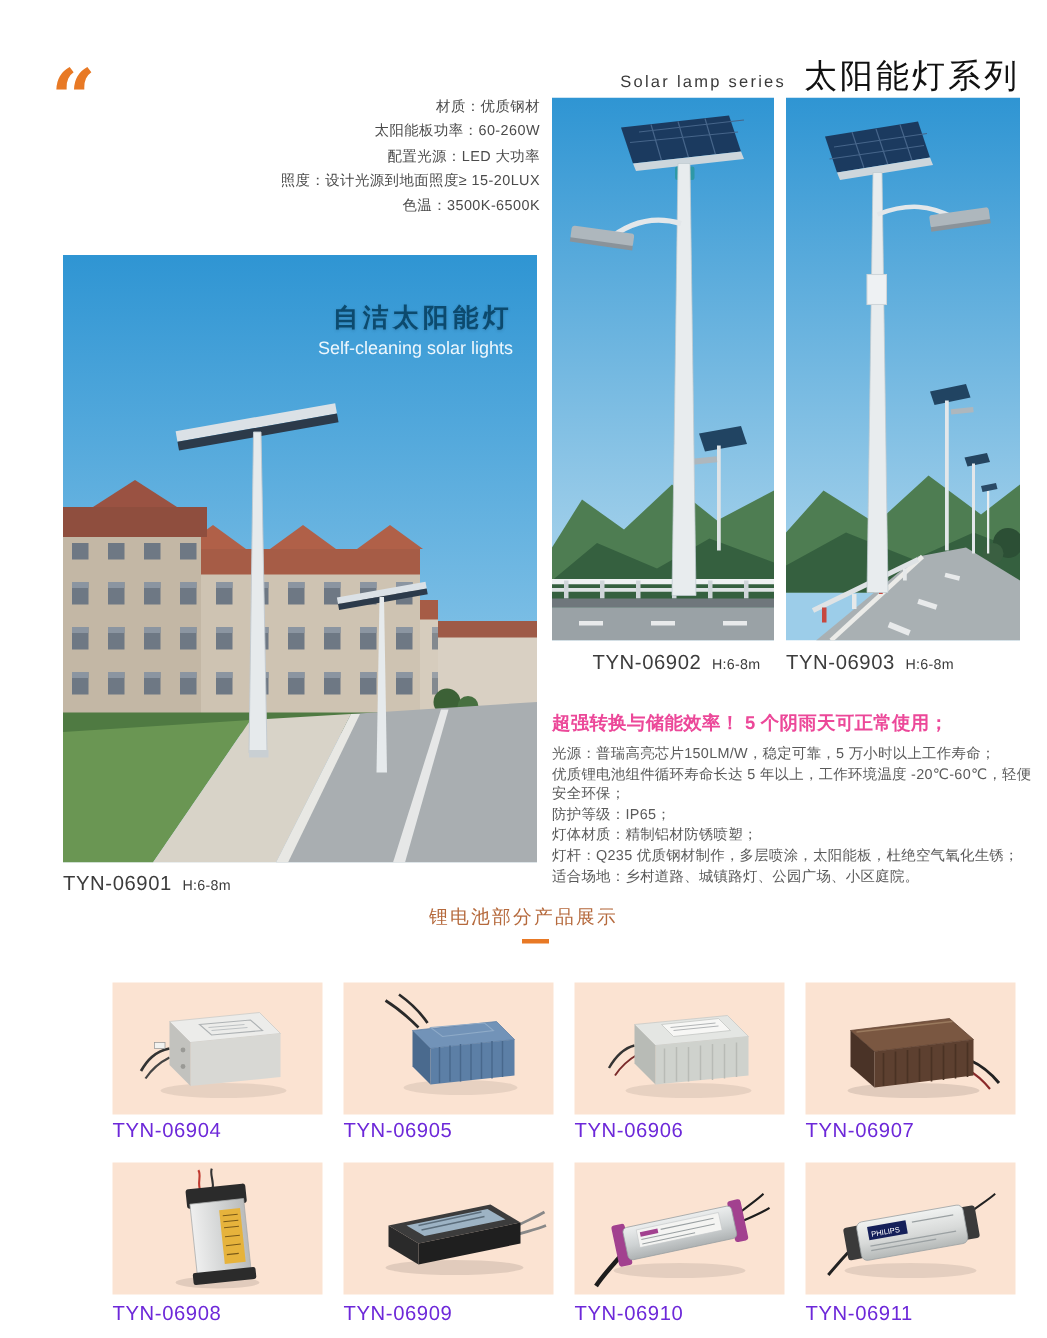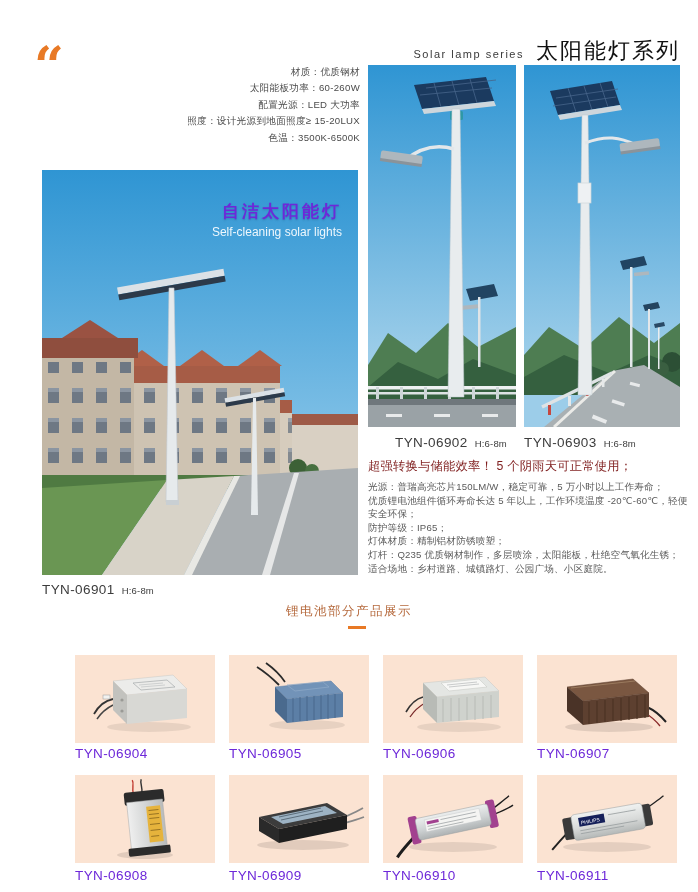--- a/index.html
+++ b/index.html
@@ -16,30 +16,30 @@
   .quote{position:absolute;left:34px;top:40px;font-size:52px;line-height:1;
          font-family:"DejaVu Serif","Liberation Serif",serif;font-weight:700;color:#e87925;}
 
   
   .specs{position:absolute;left:110px;top:64px;width:250px;text-align:right;}
   .spec-line{font-size:9.6px;color:#4b4b4b;line-height:16.4px;letter-spacing:.3px;}
 
   
   .scene{position:absolute;display:block;}
   .hero-caption{position:absolute;left:42px;top:170px;width:316px;text-align:right;pointer-events:none;}
-  .hero-title-zh{margin:30px 16px 2px 0;font-size:17px;font-weight:700;color:#6d28d9;letter-spacing:3px;text-shadow:0 1px 2px rgba(20,60,90,.25);}
+  .hero-title-zh{margin:30px 16px 2px 0;font-size:17px;font-weight:700;color:#0c4a6e;letter-spacing:3px;text-shadow:0 1px 2px rgba(20,60,90,.25);}
   .hero-title-en{margin:0 16px 0 0;font-size:12px;color:#eef7fd;}
 
   
   .model-label{font-size:13.5px;color:#3c3c3c;letter-spacing:.4px;}
   .model-height{font-size:9.5px;color:#3c3c3c;margin-left:7px;letter-spacing:.2px;}
 
   
   .features{position:absolute;left:368px;top:458px;width:326px;}
-  .feat-head{font-size:12.3px;font-weight:400;color:#7f1d1d;margin-bottom:5px;letter-spacing:.2px;}
+  .feat-head{font-size:12.3px;font-weight:700;color:#ec4899;margin-bottom:5px;letter-spacing:.2px;margin-top:16px;}
   .feat-line{font-size:9.6px;color:#5a5a5a;line-height:13.6px;letter-spacing:.2px;}
 
   
   .section-title{position:absolute;left:0;top:603px;width:698px;text-align:center;
                  font-size:12.5px;color:#b5693c;letter-spacing:1.5px;}
   .section-dash{position:absolute;left:348px;top:626px;width:18px;height:3px;background:#e87925;}
 
   .cell{position:absolute;width:140px;height:88px;background:#fbe3d2;}
   .cell svg{width:100%;height:100%;display:block;}
   .grid-label{position:absolute;font-size:13.5px;color:#6d28d9;letter-spacing:.4px;}

